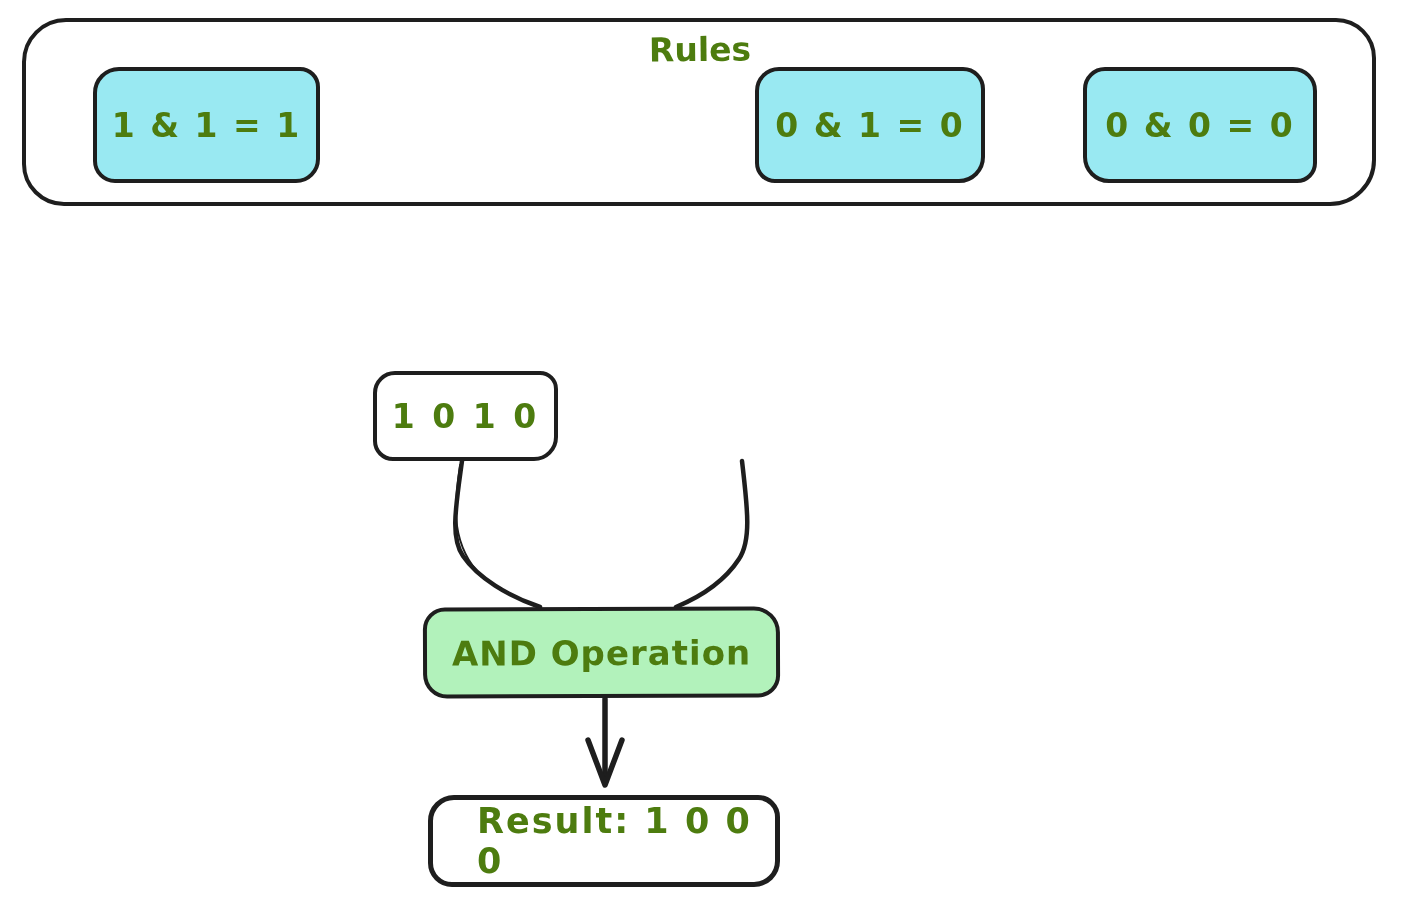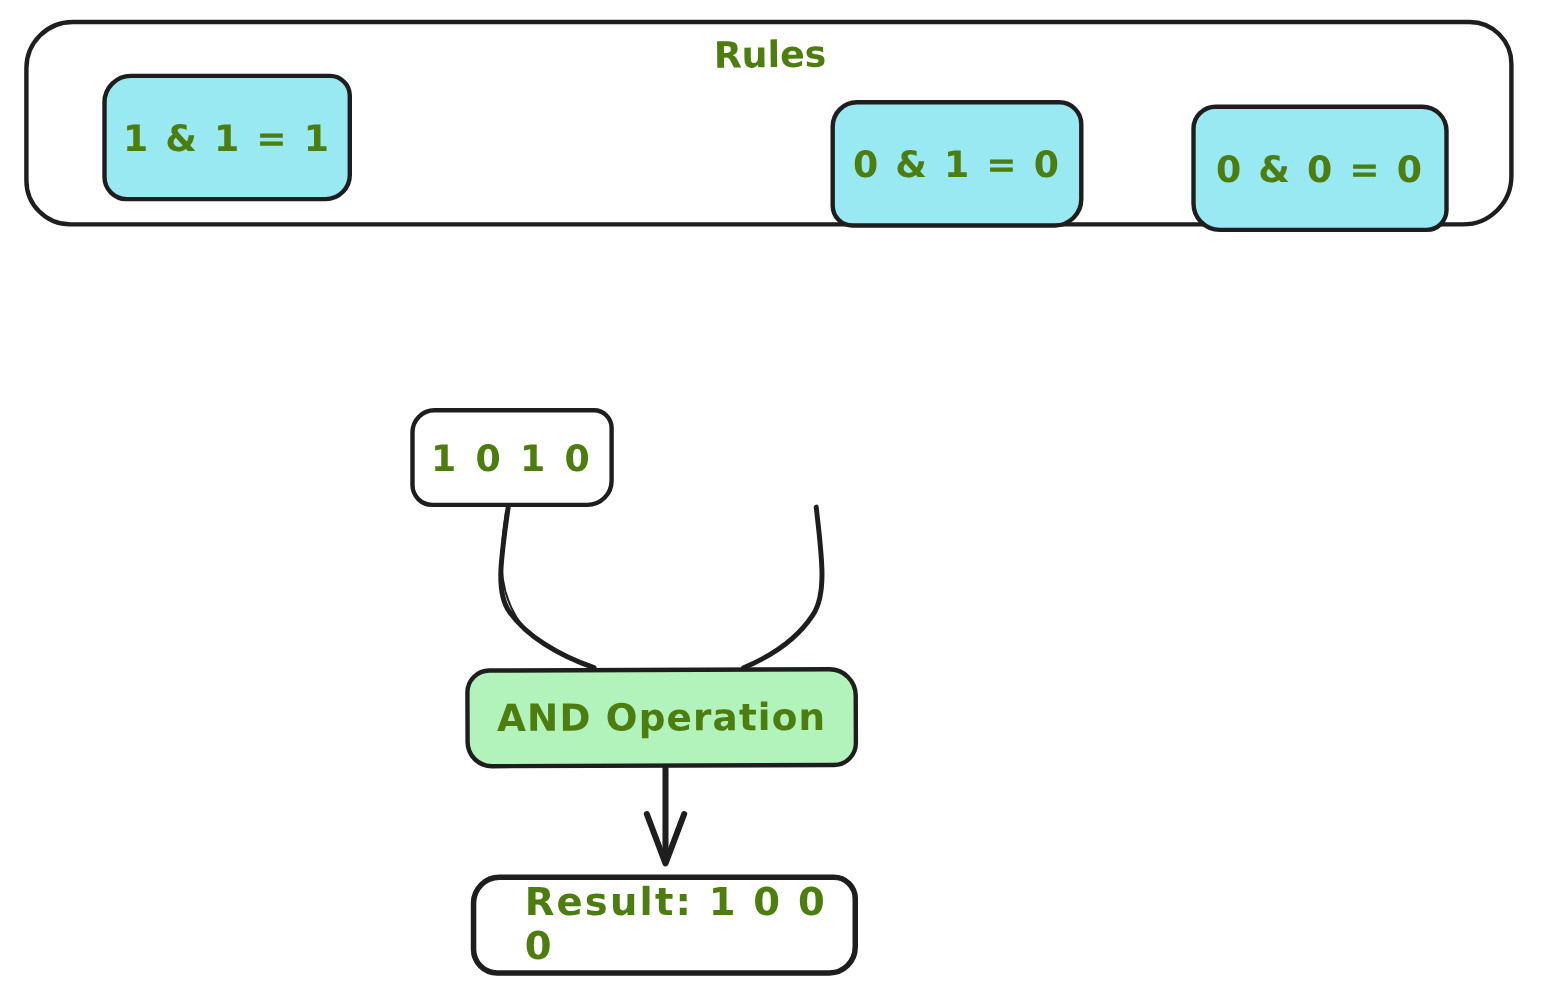--- a/index.html
+++ b/index.html
@@ -42,22 +42,22 @@
     border: 4.5px solid #1e1e1e;
     display: flex;
     align-items: center;
     justify-content: center;
     font-size: 33px;
     font-weight: 600;
     letter-spacing: 2px;
   }
   .rule-1 { left: 93px;  top: 67px; width: 227px; border-radius: 26px 20px 24px 22px; }
   .rule-2 { left: 424px; top: 67px; width: 230px; border-radius: 20px 26px 22px 24px; }
-  .rule-3 { left: 755px; top: 67px; width: 230px; border-radius: 24px 22px 26px 20px; margin-top: 24px; }
-  .rule-4 { left: 1083px; top: 67px; width: 234px; border-radius: 22px 24px 20px 26px; margin-top: 28px; }
+  .rule-3 { left: 755px; top: 67px; width: 230px; border-radius: 24px 22px 26px 20px; }
+  .rule-4 { left: 1083px; top: 67px; width: 234px; border-radius: 22px 24px 20px 26px; }
 
   
   .operand-box {
     top: 371px;
     width: 185px; height: 90px;
     background: #ffffff;
     border: 4.5px solid #1e1e1e;
     display: flex;
     align-items: center;
     justify-content: center;

